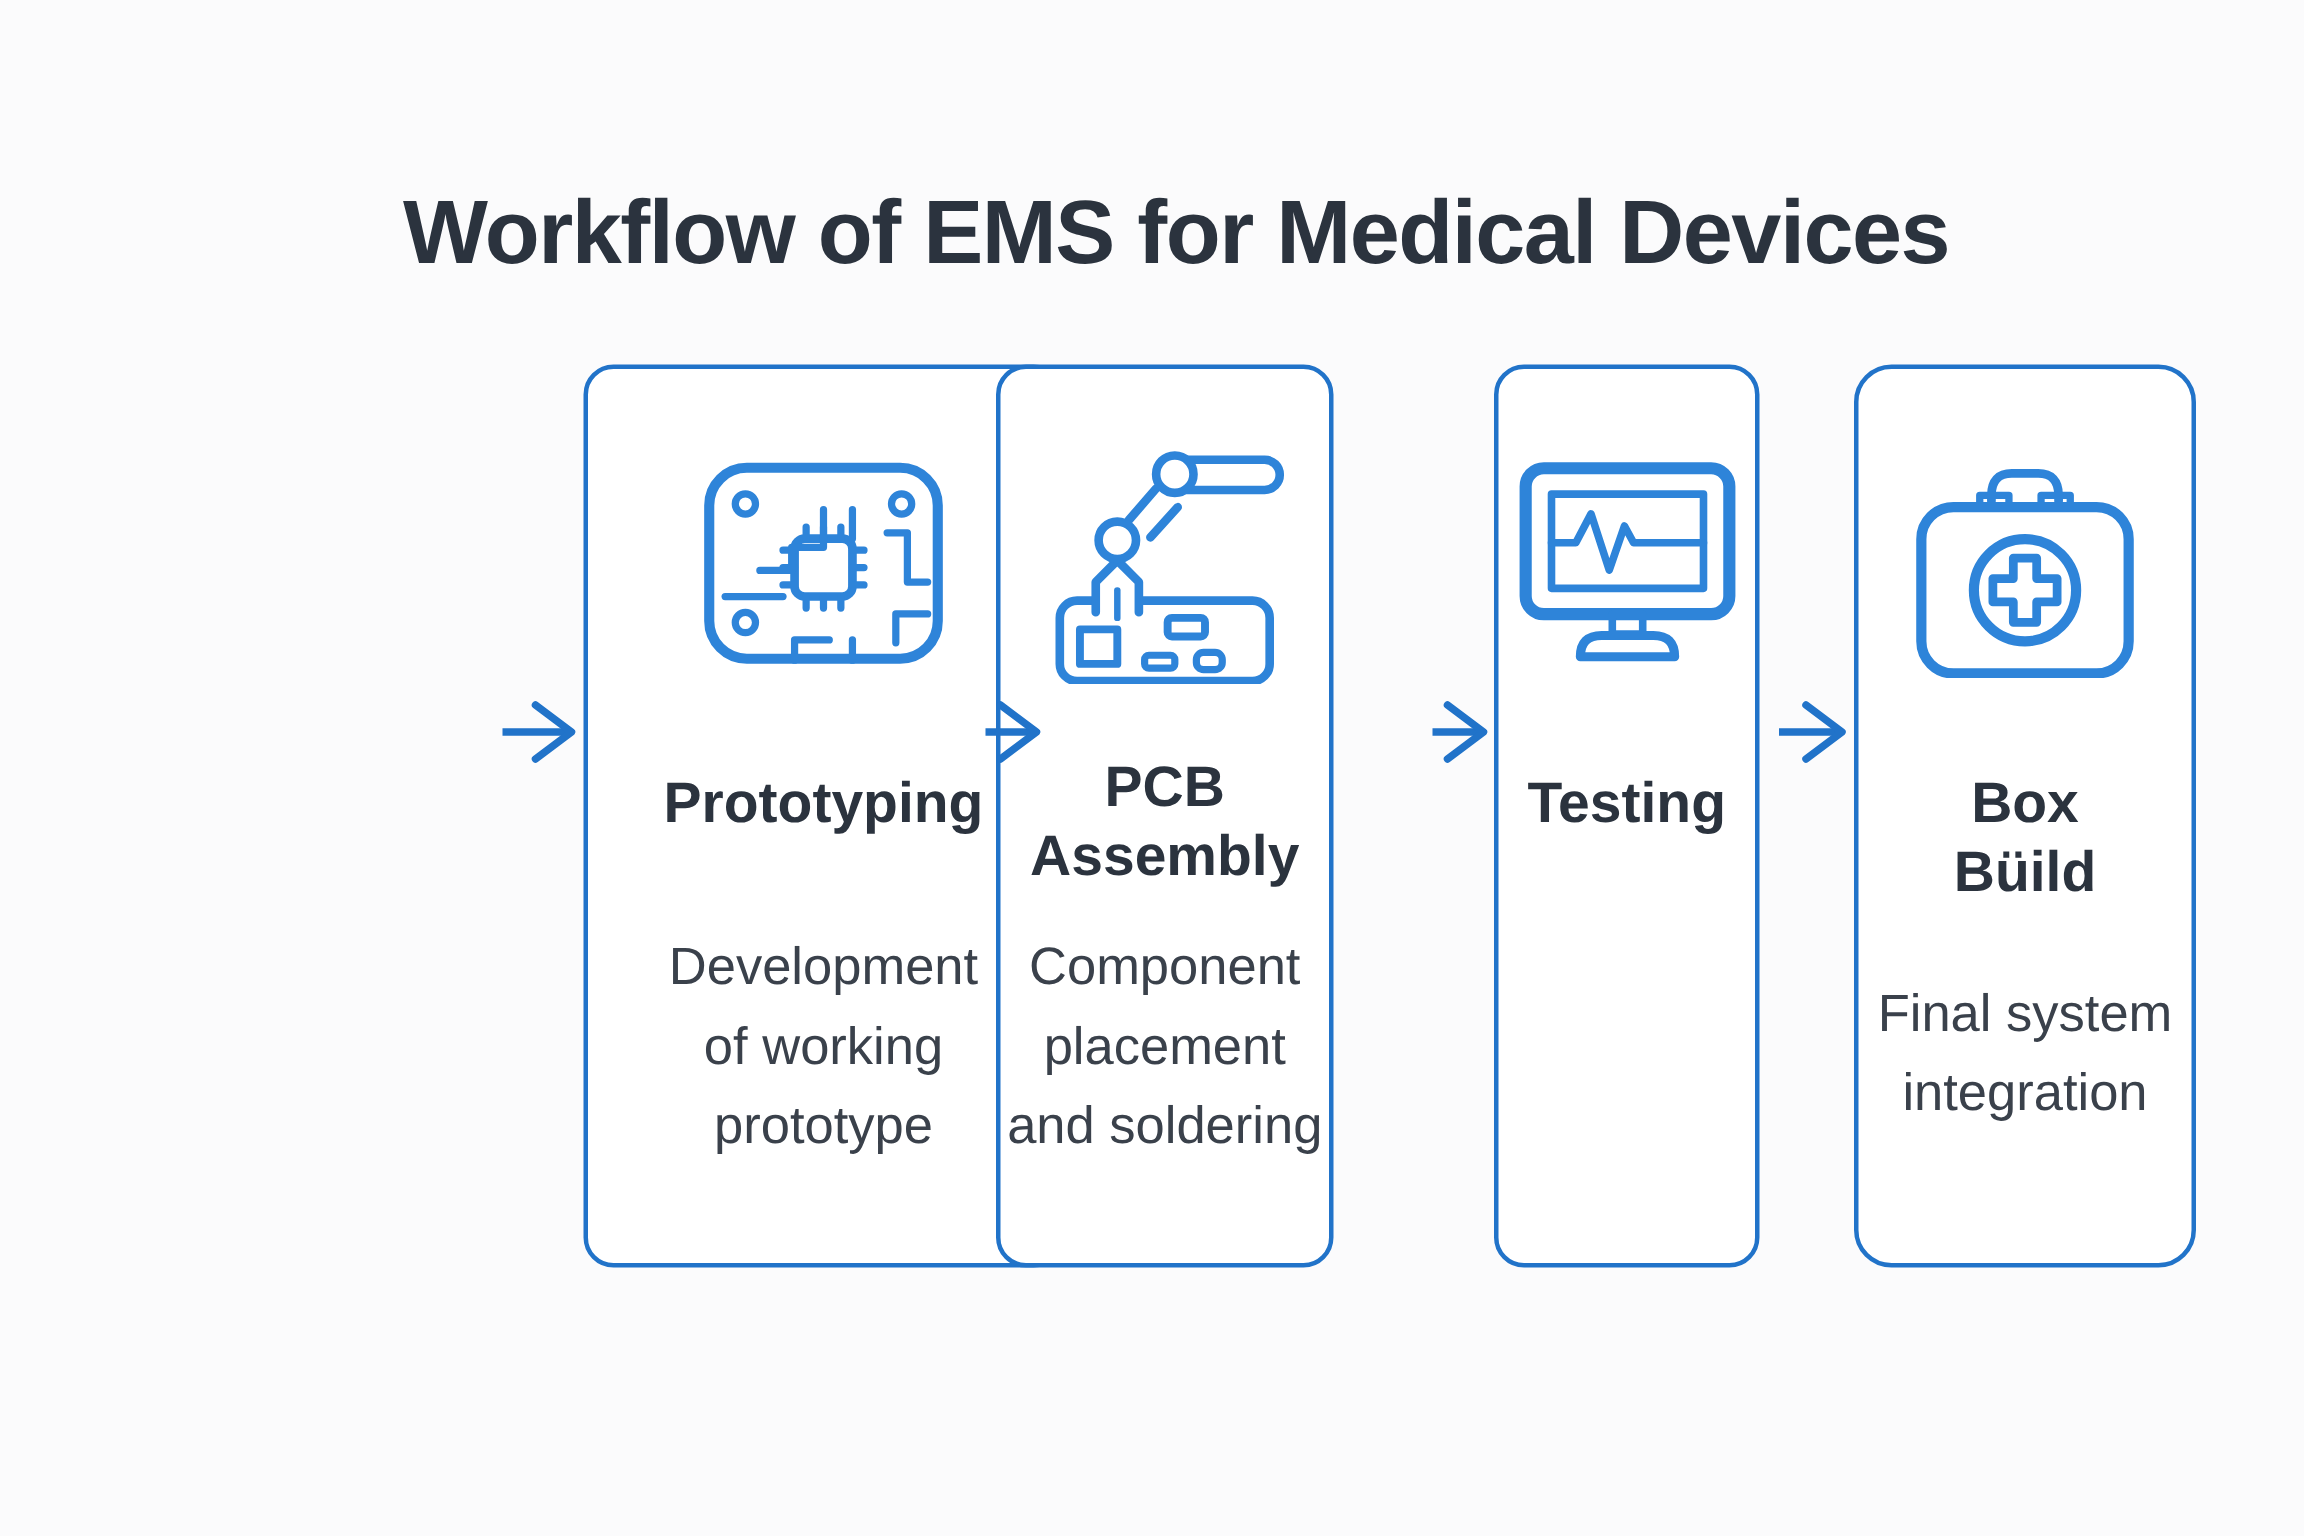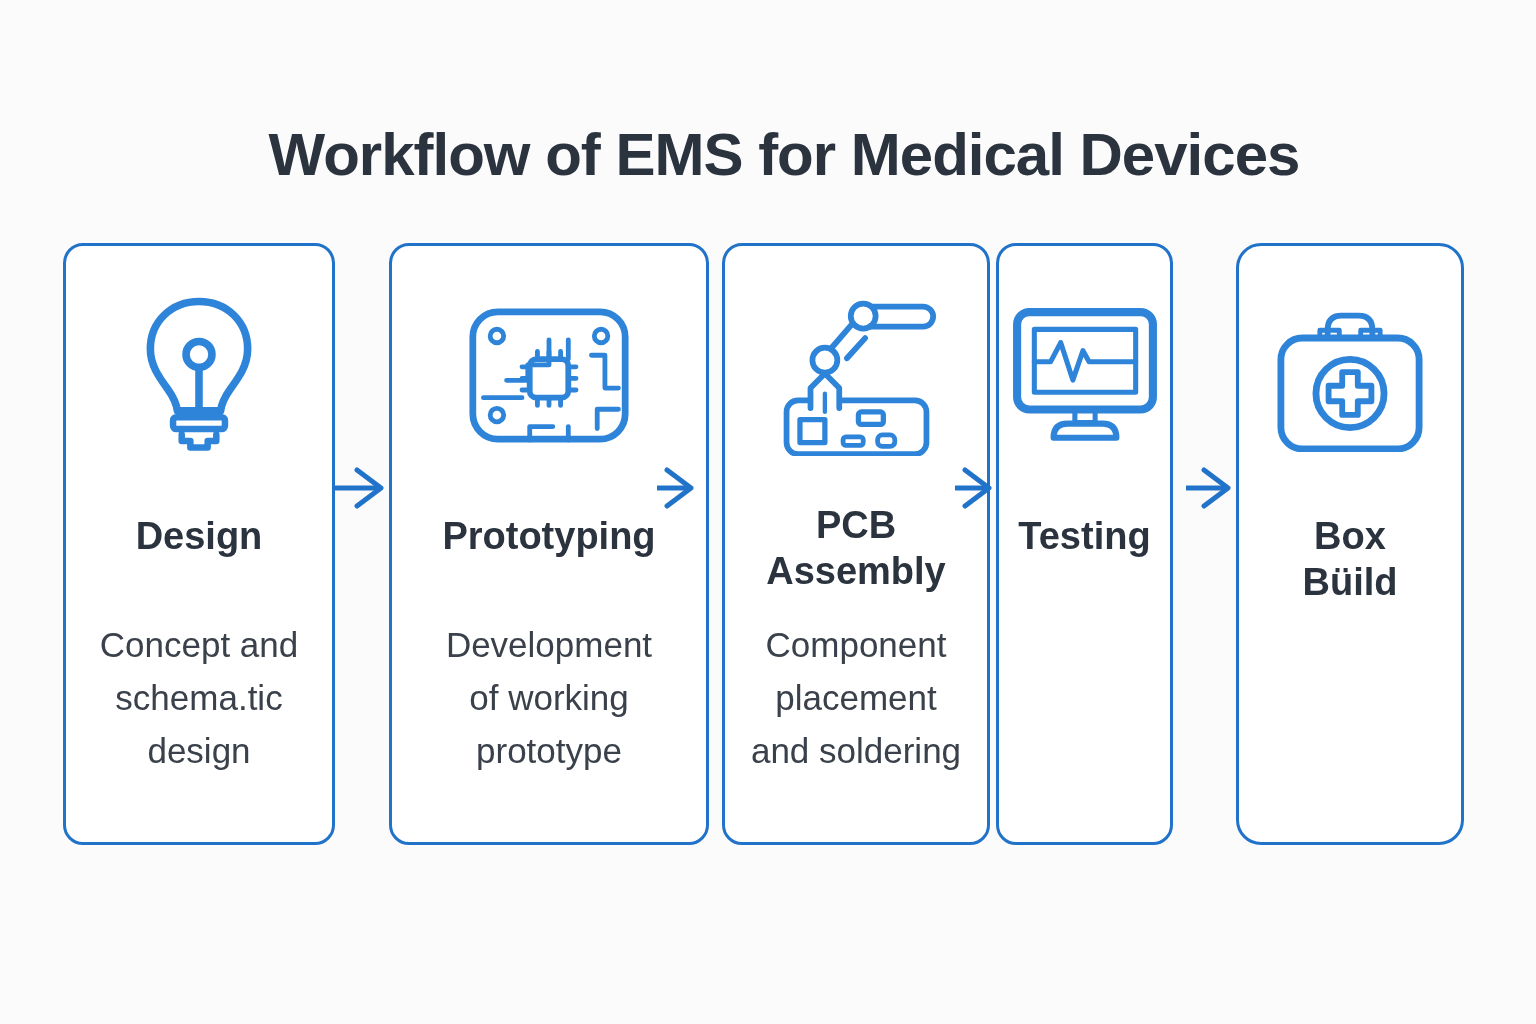--- a/index.html
+++ b/index.html
@@ -4,21 +4,21 @@
 <style>
   html,body{margin:0;padding:0;background:#fbfbfc;}
   .canvas{position:relative;width:1536px;height:1024px;background:#fbfbfc;overflow:hidden;
           font-family:"Liberation Sans","DejaVu Sans",sans-serif;}
   .title{position:absolute;top:106px;left:0;width:100%;margin:16px;text-align:center;
          font-size:60px;line-height:66px;font-weight:700;color:#2b333e;letter-spacing:-1px;}
   .card{position:absolute;top:243px;height:602px;background:#ffffff;
         border:3px solid #2173c9;border-radius:20px;box-sizing:border-box;}
   .card-1{left:63px;width:272px;}
   .card-2{left:389px;width:320px;}
-  .card-3{left:722px;width:268px;}
+  .card-3{left:664px;width:225px;}
   .card-4{left:996px;width:177px;}
   .card-5{left:1236px;width:228px;border-radius:25px;}
   .icon-box{position:absolute;top:40px;left:0;width:100%;height:178px;
             display:flex;align-items:center;justify-content:center;}
   .card-title{position:absolute;top:267px;left:0;width:100%;margin:0;text-align:center;
               font-size:38px;line-height:46px;font-weight:700;color:#2b333e;white-space:pre-line;}
   .title-high{top:256px;}
   .card-desc{position:absolute;top:372px;left:0;width:100%;margin:0;text-align:center;
              font-size:35px;line-height:53px;font-weight:400;color:#3a414b;white-space:pre-line;}
   .desc-low{top:403px;}
@@ -29,35 +29,20 @@
   .arrow-4{left:1186px;}
   svg{display:block;}
 </style>
 </head>
 <body>
 
 <div class="canvas">
 
   <h1 class="title">Workflow of EMS for Medical Devices</h1>
 
-  <section class="card card-1">
-    <div class="icon-box" aria-label="lightbulb-icon">
-      <svg width="118" height="160" viewBox="0 0 108 148" fill="none" stroke="#2e84d9" stroke-linecap="round" stroke-linejoin="round">
-        <path stroke-width="7" d="M54 6 C80 6 99 25 99 50 C99 65 91 76 83 87 C78 94 75 100 74 107 L34 107 C33 100 30 94 25 87 C17 76 9 65 9 50 C9 25 28 6 54 6 Z"></path>
-        <circle stroke-width="7" cx="54" cy="55" r="12"></circle>
-        <path stroke-width="7" d="M54 67 V107"></path>
-        <rect stroke-width="6" x="30" y="113" width="48" height="11" rx="3"></rect>
-        <path stroke-width="6" d="M38 129 V135 H46 V141 H62 V135 H70 V129"></path>
-      </svg>
-    </div>
-    <h2 class="card-title">Design</h2>
-    <p class="card-desc">Concept and
-schema.tic
-design</p>
-  </section>
 
   <section class="card card-2">
     <div class="icon-box" aria-label="circuit-board-icon">
       <svg width="162" height="137" viewBox="0 0 168 142" fill="none" stroke="#2e84d9" stroke-linecap="round" stroke-linejoin="round">
         <rect stroke-width="7" x="5" y="5" width="158" height="132" rx="26"></rect>
         <rect stroke-width="6" x="64" y="54" width="40" height="40" rx="7"></rect>
         <path stroke-width="5" d="M72 46 V54 M84 46 V54 M96 46 V54 M72 94 V102 M84 94 V102 M96 94 V102 M56 62 H64 M56 74 H64 M56 86 H64 M104 62 H112 M104 74 H112 M104 86 H112"></path>
         <circle stroke-width="5" cx="30" cy="30" r="7"></circle>
         <circle stroke-width="5" cx="138" cy="30" r="7"></circle>
         <circle stroke-width="5" cx="30" cy="112" r="7"></circle>
@@ -118,20 +103,22 @@
         <path stroke-width="6" d="M52 37 V33 Q52 18 66 18 H84 Q98 18 98 33 V37"></path>
         <rect stroke-width="5" x="44" y="33" width="20" height="8"></rect>
         <rect stroke-width="5" x="86" y="33" width="20" height="8"></rect>
         <rect stroke-width="7" x="4" y="41" width="142" height="114" rx="22"></rect>
         <circle stroke-width="7" cx="75" cy="98" r="35"></circle>
         <path stroke-width="6" d="M67 76 H83 V90 H97 V106 H83 V120 H67 V106 H53 V90 H67 Z"></path>
       </svg>
     </div>
     <h2 class="card-title">Box
 Büild</h2>
+    <p class="card-desc desc-low">Final system
+integration</p>
   </section>
 
   <svg class="arrow arrow-1" width="54" height="56" viewBox="0 0 54 56" fill="none" stroke="#2173c9" stroke-width="5" stroke-linecap="round" stroke-linejoin="round">
     <line x1="0" y1="28" x2="40" y2="28"></line>
       <polyline points="22,10 46,28 22,46"></polyline>
   </svg>
   <svg class="arrow arrow-2" width="41" height="56" viewBox="0 0 41 56" fill="none" stroke="#2173c9" stroke-width="5" stroke-linecap="round" stroke-linejoin="round">
     <line x1="0" y1="28" x2="28" y2="28"></line>
       <polyline points="10,10 34,28 10,46"></polyline>
   </svg>

